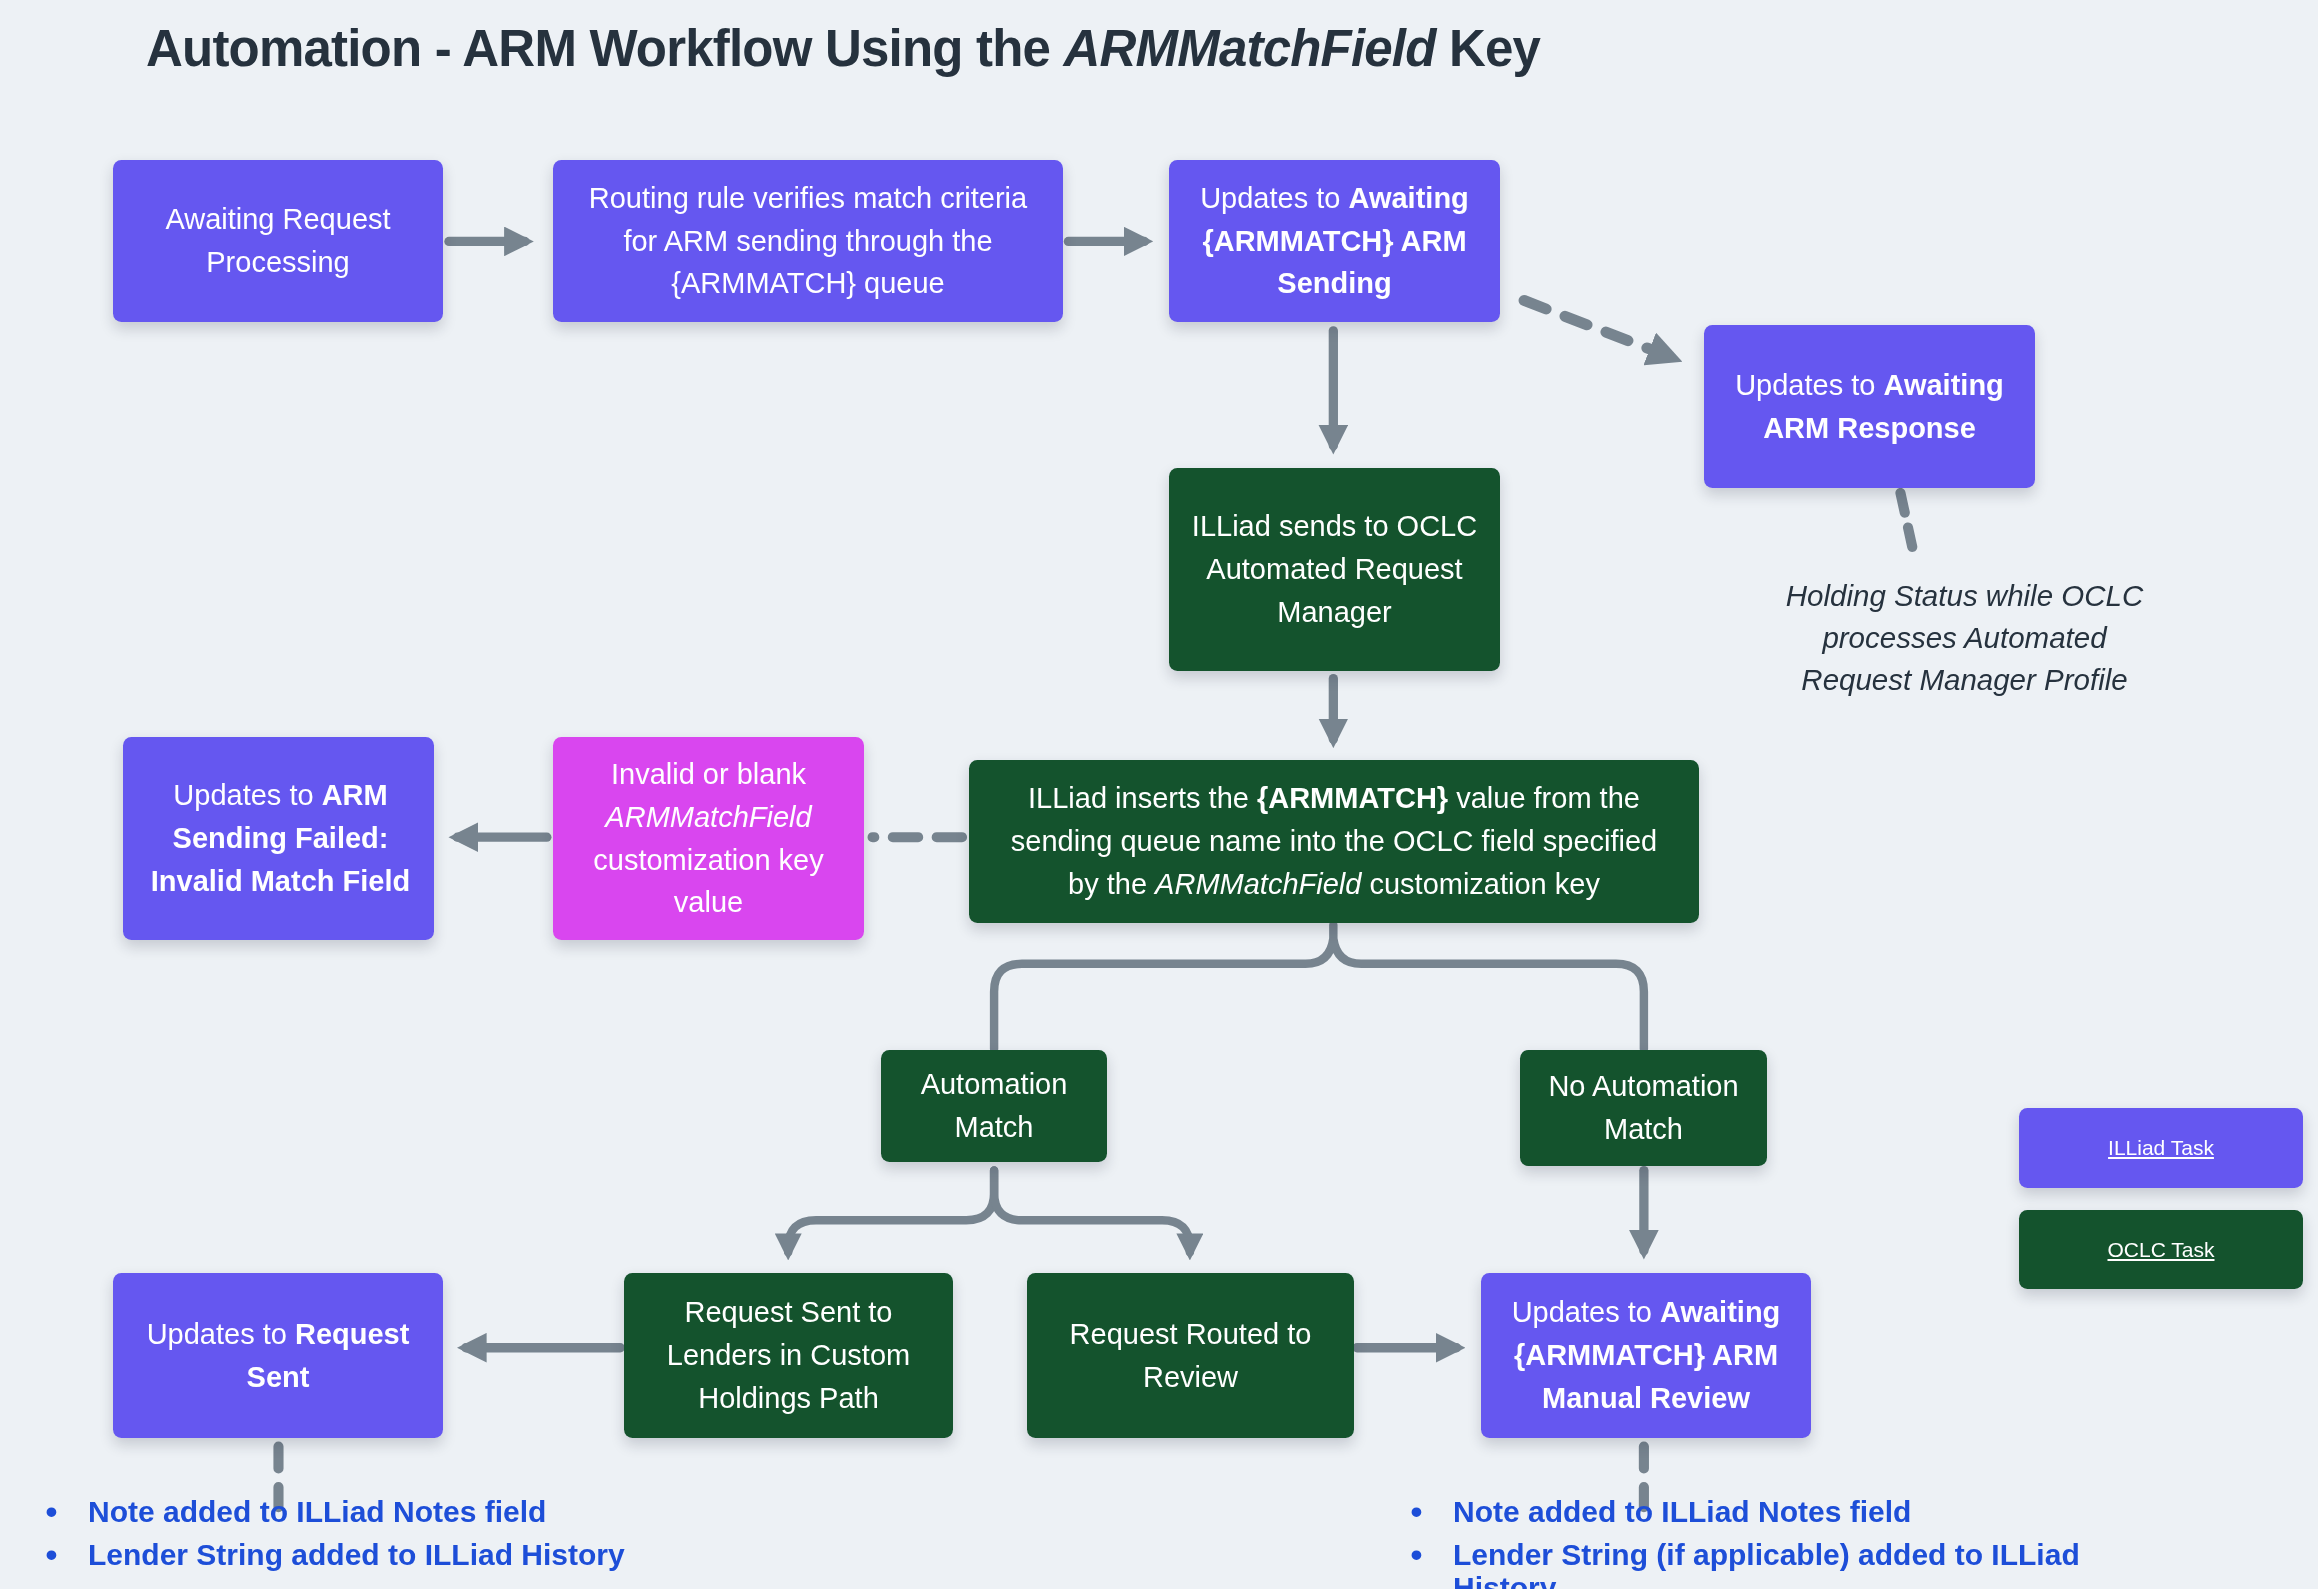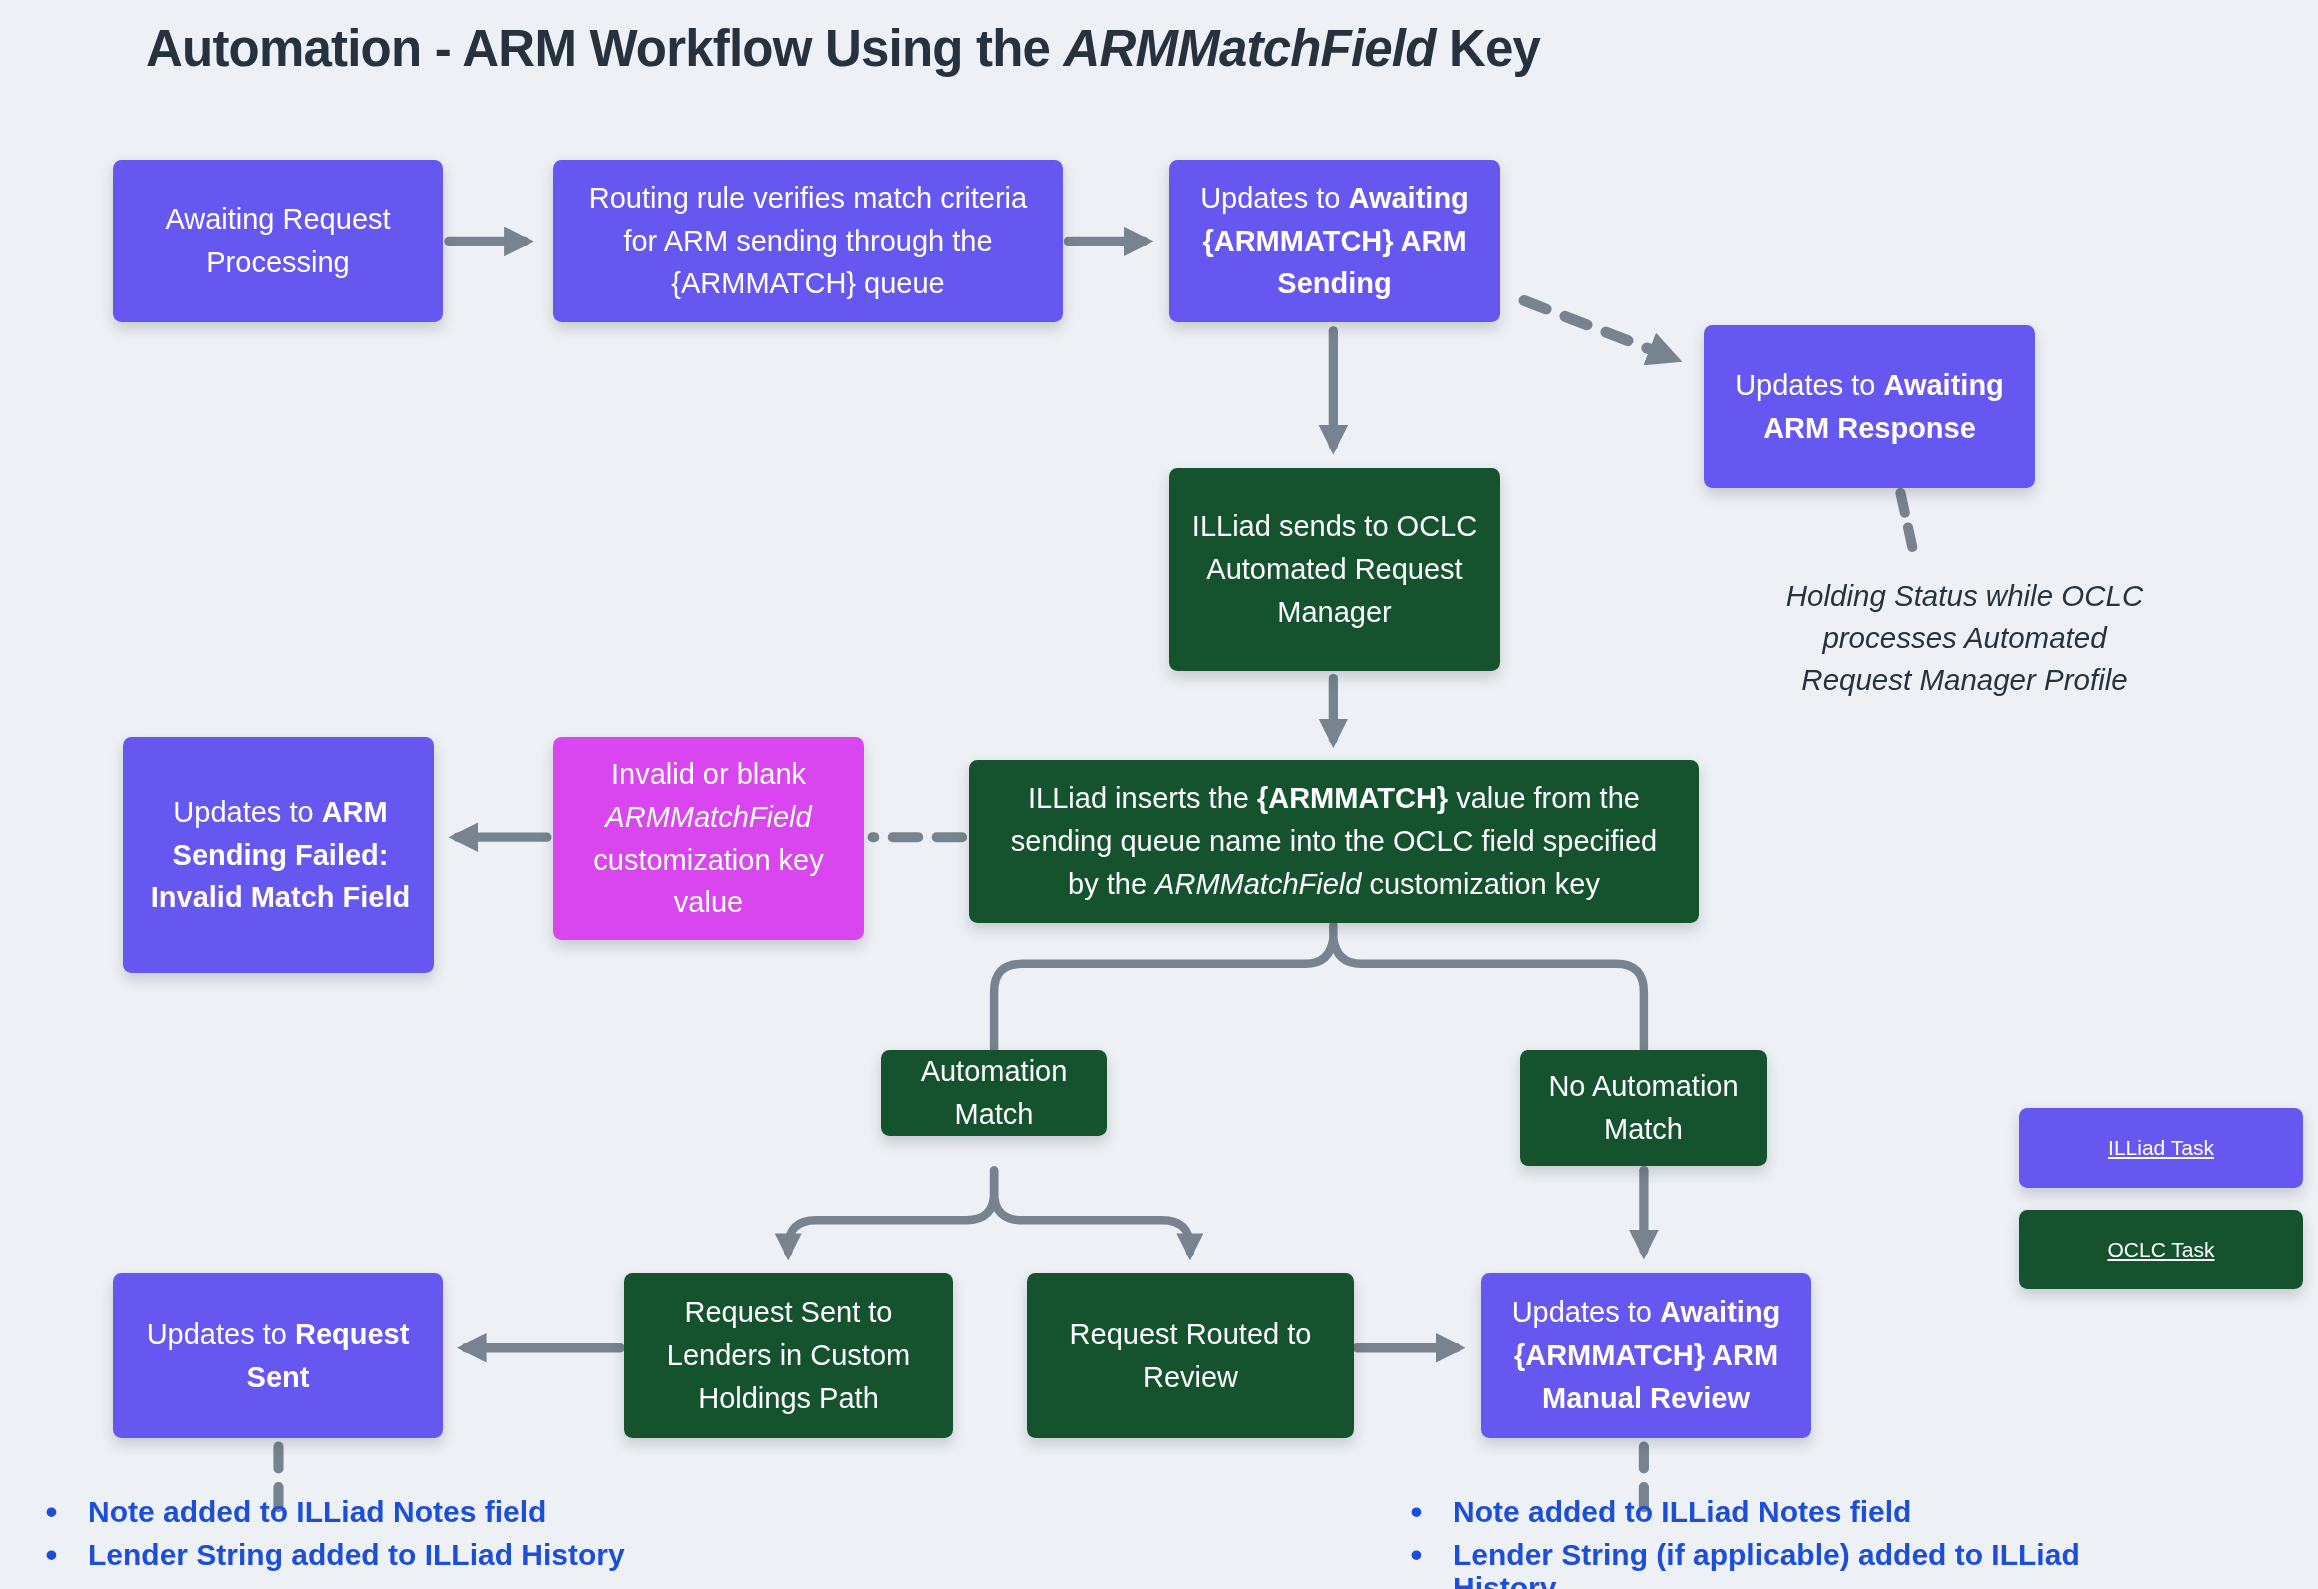--- a/index.html
+++ b/index.html
@@ -137,33 +137,33 @@
   </div>
 
   <div class="annotation" style="left:1768px; top:575px; width:393px;">
     <span>Holding Status while OCLC processes Automated Request Manager Profile</span>
   </div>
 
   <div class="node blue" style="left:1169px; top:468px; width:331px; height:203px;">
     <span>ILLiad sends to OCLC Automated Request Manager</span>
   </div>
 
-  <div class="node purple" style="left:123px; top:737px; width:311px; height:236px;padding-left:21px;">
+  <div class="node purple" style="left:123px; top:737px; width:311px; height:203px;padding-left:21px;">
     <span><span>Updates to </span><b>ARM Sending Failed: Invalid Match Field</b></span>
   </div>
 
   <div class="node red" style="left:553px; top:737px; width:311px; height:203px;">
     <span><span>Invalid or blank </span><i>ARMMatchField</i><span> customization key value</span></span>
   </div>
 
   <div class="node blue" style="left:969px; top:760px; width:730px; height:163px; padding:13.5px 25px;">
     <span><span>ILLiad inserts the </span><b>{ARMMATCH}</b><span> value from the sending queue name into the OCLC field specified by the </span><i>ARMMatchField</i><span> customization key</span></span>
   </div>
 
-  <div class="node blue" style="left:881px; top:1050px; width:226px; height:86px;">
+  <div class="node blue" style="left:881px; top:1050px; width:226px; height:112px;">
     <span>Automation Match</span>
   </div>
 
   <div class="node blue" style="left:1520px; top:1050px; width:247px; height:116px;">
     <span>No Automation Match</span>
   </div>
 
   <div class="node purple" style="left:113px; top:1273px; width:330px; height:165px;">
     <span><span>Updates to </span><b>Request Sent</b></span>
   </div>

